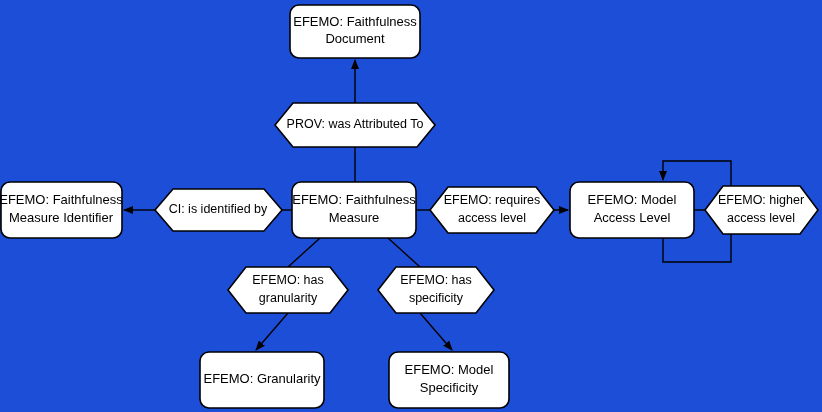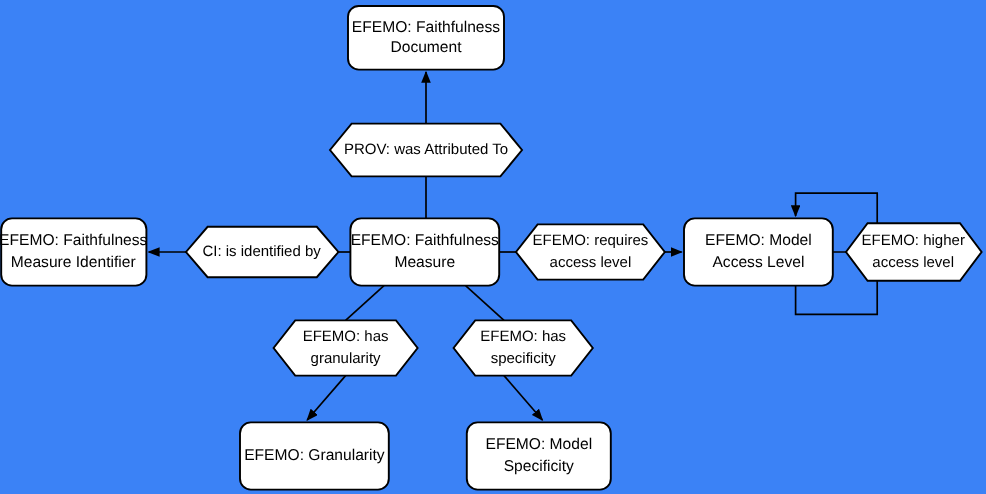--- a/index.html
+++ b/index.html
@@ -7,21 +7,21 @@
     padding: 0;
     background: #ffffff;
   }
   body {
     font-family: "Liberation Sans", sans-serif;
   }
   #canvas {
     position: relative;
     width: 822px;
     height: 412px;
-    background: #3b82f6;
+    background: #1d4ed8;
     overflow: hidden;
   }
   svg#diagram {
     display: block;
     width: 822px;
     height: 412px;
   }
   .node-shape {
     fill: #ffffff;
     stroke: #000000;

